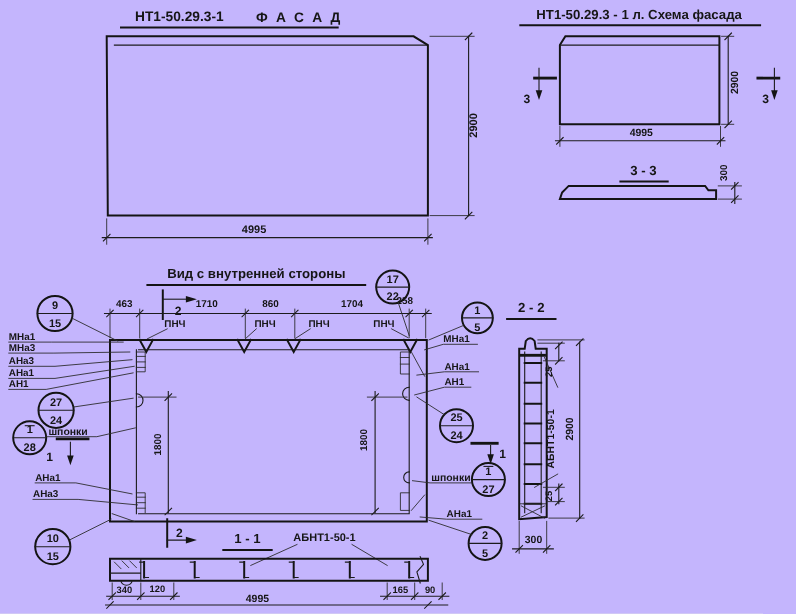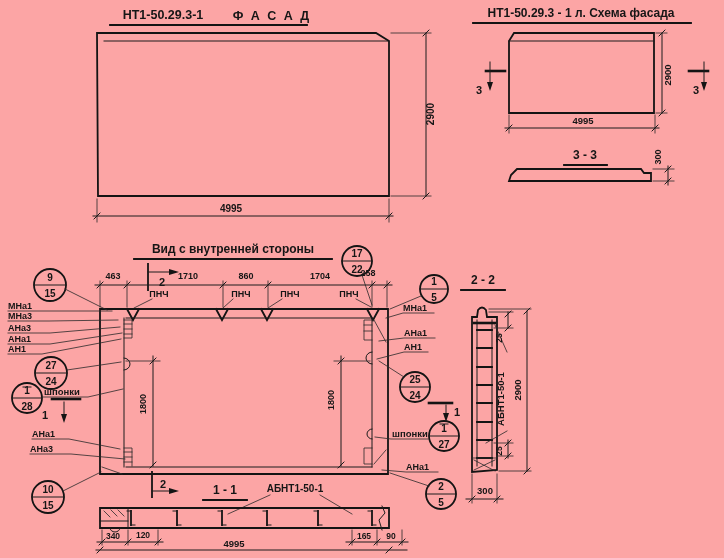--- a/index.html
+++ b/index.html
@@ -1,16 +1,16 @@
 <!DOCTYPE html>
 <html><head>
 <meta charset="utf-8">
 <style>
   html,body{margin:0;padding:0;background:#e8e8e6;}
-  #stage{position:relative;width:724px;height:558px;background:#fca5a5;overflow:hidden;
+  #stage{position:relative;width:724px;height:558px;background:#c4b5fd;overflow:hidden;
          font-family:"Liberation Sans",sans-serif;}
   svg{position:absolute;left:0;top:0;}
   .ln{stroke:#1c1c1c;stroke-width:1;fill:none;stroke-linecap:square}
   .thin{stroke:#2a2a2a;stroke-width:0.8;fill:none;stroke-linecap:square}
   .ln2{stroke:#141414;stroke-width:1.8;fill:none;stroke-linecap:square}
   .ln3{stroke:#141414;stroke-width:2.6;fill:none;stroke-linecap:square}
   .arr{fill:#141414;stroke:none}
   text{font-family:"Liberation Sans",sans-serif;font-weight:bold;fill:#161616}
   .t8{font-size:8.5px}.t9{font-size:9px}.t95{font-size:9.5px}.t10{font-size:10px}
   .t11{font-size:11px}.t12{font-size:12px}.t13{font-size:12.5px}

